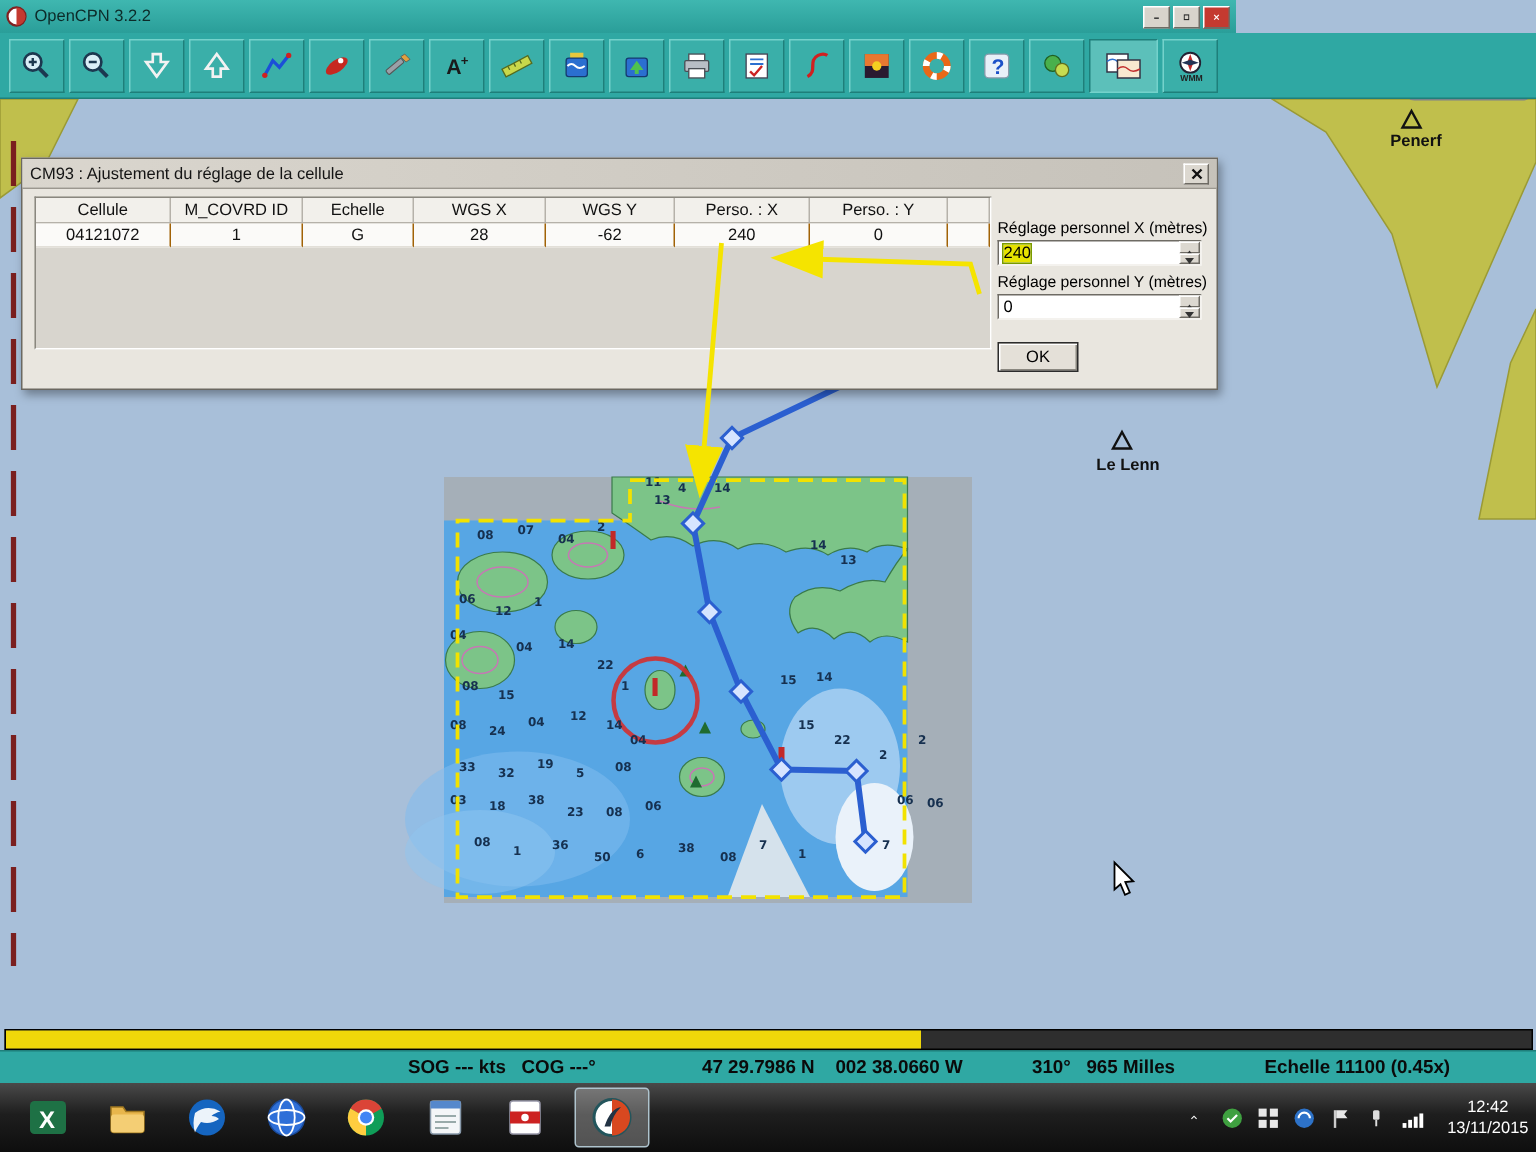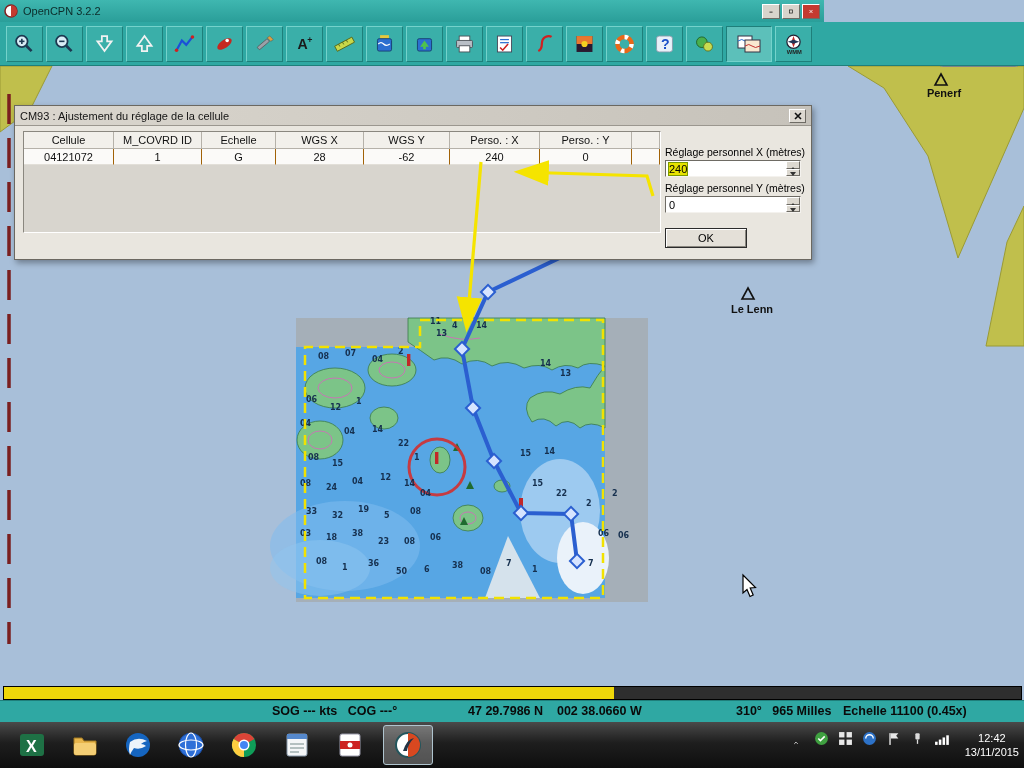--- a/index.html
+++ b/index.html
@@ -57,21 +57,21 @@
   .panel{position:absolute;left:650px;top:40px;width:142px;font-size:10.5px;color:#000;}
   .plabel{margin-bottom:2px;white-space:nowrap;}
   .tinput{position:relative;width:136px;height:17px;background:#fff;border:1px solid;
     border-color:#6e6b64 #f4f2ee #f4f2ee #6e6b64;font-size:11px;line-height:17px;
     padding-left:3px;box-sizing:border-box;margin-bottom:5px;}
   .tinput .selval{background:#E6E200;outline:1px solid #7a9a00;}
   .spin{position:absolute;right:0;top:0;width:14px;height:15px;display:flex;flex-direction:column;}
   .sp{flex:1;background:#DCD8D0;border:1px solid;border-color:#fff #6e6b64 #6e6b64 #fff;position:relative;}
   .sp.up::after{content:"";position:absolute;left:3px;top:1.5px;border:3px solid transparent;border-bottom:4px solid #333;}
   .sp.dn::after{content:"";position:absolute;left:3px;top:2.5px;border:3px solid transparent;border-top:4px solid #333;}
-  .okbtn{position:absolute;left:0;top:82px;width:82px;height:20px;background:#E4E0D8;
+  .okbtn{position:absolute;left:0;top:82px;width:54px;height:20px;background:#E4E0D8;
     border:1px solid #2b2b2b;box-shadow:inset 1px 1px 0 #fff, inset -1px -1px 0 #8a877f;
     font-size:11px;color:#000;}
 
   
   .arrows{position:absolute;left:0;top:0;width:1024px;height:768px;z-index:50;pointer-events:none;}
 
   
   .progress{position:absolute;left:3px;top:686px;width:1017px;height:12px;
     background:#2E2E2E;border:1px solid #000;z-index:20;}
   .progress .fill{height:100%;background:#EFD70A;}
@@ -81,21 +81,21 @@
 
   
   .taskbar{position:absolute;left:0;top:722px;width:1024px;height:46px;
     background:linear-gradient(#4A4A4A,#1E1E1E 45%,#0E0E0E);display:flex;align-items:center;z-index:60;}
   .startbtn{margin-left:3px;height:36px;padding:0 10px;display:flex;align-items:center;gap:6px;
     background:linear-gradient(#5E5E5E,#2C2C2C);border:1px solid #747474;border-radius:4px;
     color:#fff;font-weight:bold;font-size:12.5px;}
   .qicons{display:flex;margin-left:12px;gap:13px;align-items:center;}
   .qicon{width:40px;height:40px;display:flex;align-items:center;justify-content:center;border-radius:3px;background:transparent;border:none;}
   .qicon.active{width:50px;background:rgba(255,255,255,.28);border:1px solid #AFC4CE;}
-  .tray{margin-left:auto;display:flex;align-items:flex-start;gap:9px;padding-right:5px;}
+  .tray{margin-left:auto;display:flex;align-items:center;gap:9px;padding-right:5px;}
   .clock{color:#fff;font-size:11px;text-align:center;line-height:1.3;margin-left:6px;}
 </style>
 </head>
 <body>
 
 <div class="screen">
 
   <svg class="map" viewBox="0 0 1024 620">
 
     <rect x="0" y="0" width="1024" height="620" fill="#A8BFD9"></rect>
@@ -470,21 +470,21 @@
     <polyline points="653,196 647,176 520,172" fill="none" stroke="#F5E400" stroke-width="3.2" marker-end="url(#ah)"></polyline>
     <line x1="481" y1="162" x2="467" y2="326" stroke="#F5E400" stroke-width="3.2" marker-end="url(#ah)"></line>
   </svg>
 
   <div class="progress">
     <div class="fill" id="progress-fill" style="width: 60%;"></div>
   </div>
   <div class="statusbar">
     <span style="left:272px">SOG --- kts   COG ---°</span>
     <span style="left:468px">47 29.7986 N    002 38.0660 W</span>
-    <span style="left:736px">310°   965 Milles</span>
+    <span style="left:688px">310°   965 Milles</span>
     <span style="left:843px">Echelle 11100 (0.45x)</span>
   </div>
 
   <div class="taskbar">
     <div class="qicons">
       <button class="qicon">
           <svg width="28" height="28" viewBox="0 0 28 28">
             <rect x="2" y="3" width="24" height="22" rx="3" fill="#1E7145"></rect>
             <text x="8" y="21" font-size="16" font-weight="bold" fill="#fff">X</text>
           </svg>

